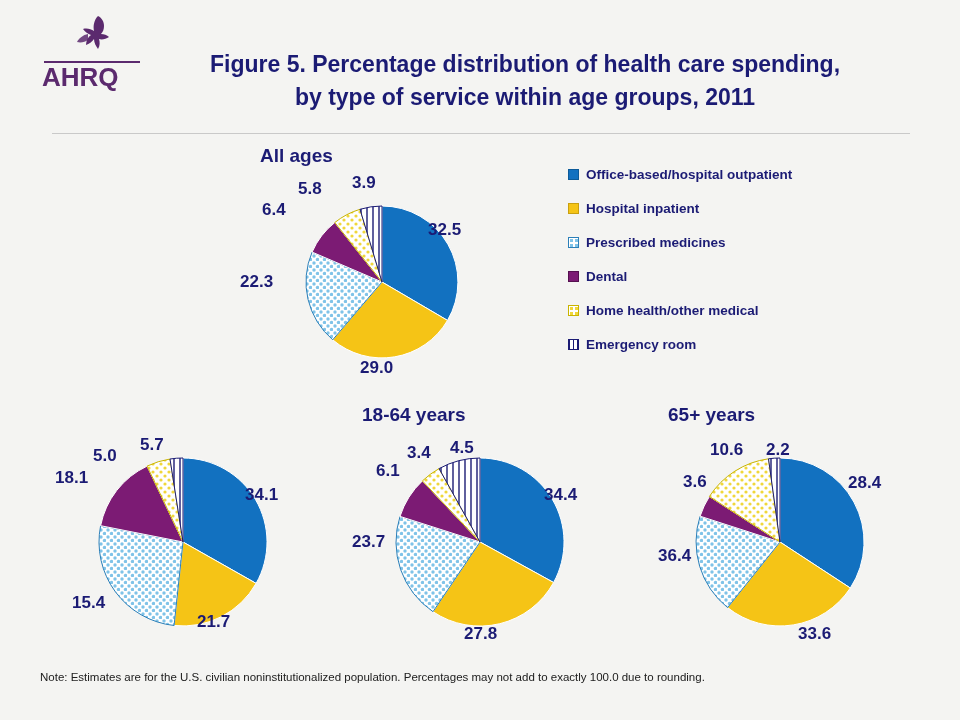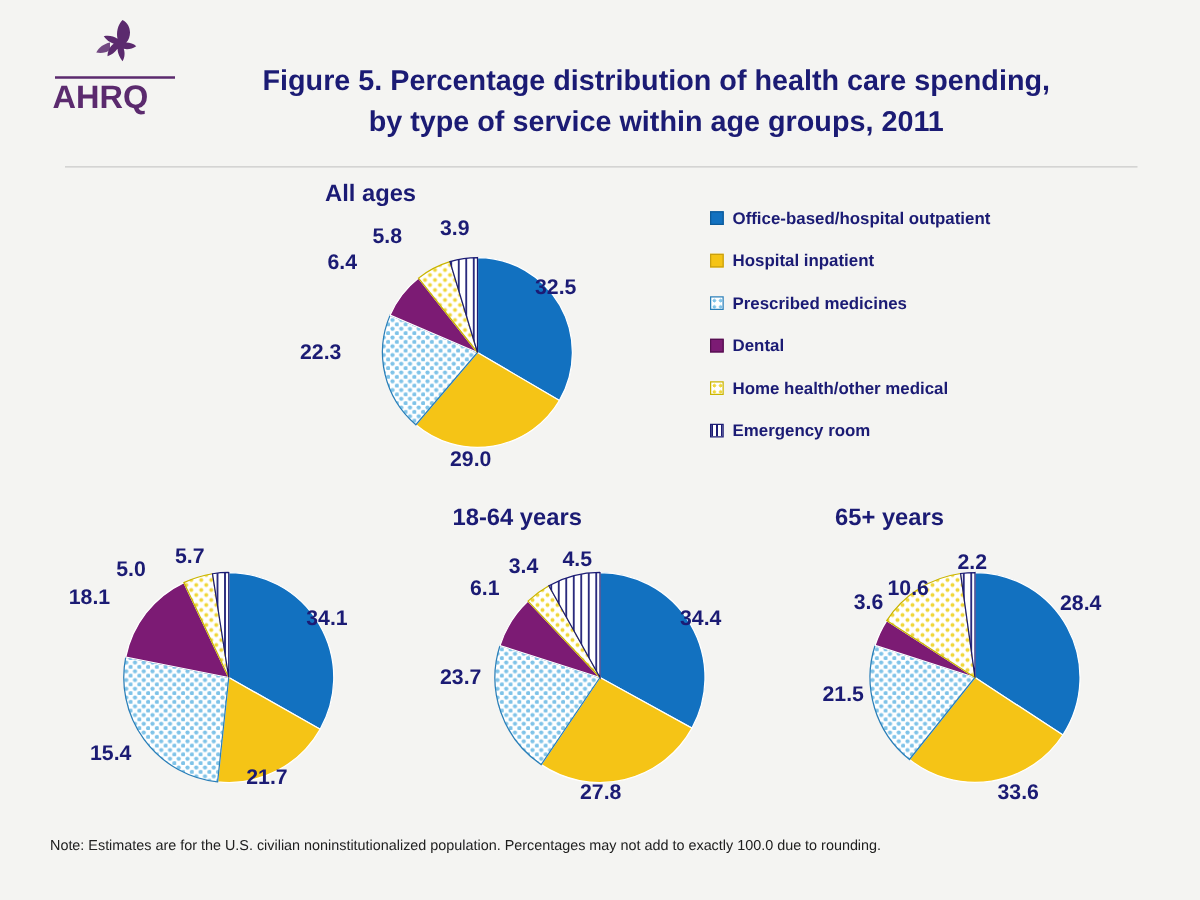--- a/index.html
+++ b/index.html
@@ -346,22 +346,22 @@
 
           <path d="M0 0 L-70.6 -45.5 A84 84 0 0 1 -11.5 -83.2 Z" fill="url(#dotsYD)" stroke="#c9b400" stroke-width="1"></path>
 
           <path d="M0 0 L-11.5 -83.2 A84 84 0 0 1 0 -84 Z" fill="url(#linesD)" stroke="#1b1b74" stroke-width="1"></path>
         </g>
       </svg>
     </div>
 
     <div class="slice-label" style="left:190px; top:73x; top:73px;text-align:center;">28.4</div>
     <div class="slice-label" style="left:140px; top:224px;">33.6</div>
-    <div class="slice-label" style="left:0px; top:146px;">21.5</div>
+    <div class="slice-label" style="left:0px; top:146px;">36.4</div>
     <div class="slice-label" style="left:25px; top:72px;">3.6</div>
-    <div class="slice-label" style="left:52px; top:61px;text-align:center;">10.6</div>
+    <div class="slice-label" style="left:52px; top:40px;text-align:center;">10.6</div>
     <div class="slice-label" style="left:108px; top:40px;">2.2</div>
   </div>
 
   <div class="footer">
     <div>Note: Estimates are for the U.S. civilian noninstitutionalized population. Percentages may not add to  exactly 100.0 due to rounding.</div>
   </div>
 </div>
 
 </body></html>

